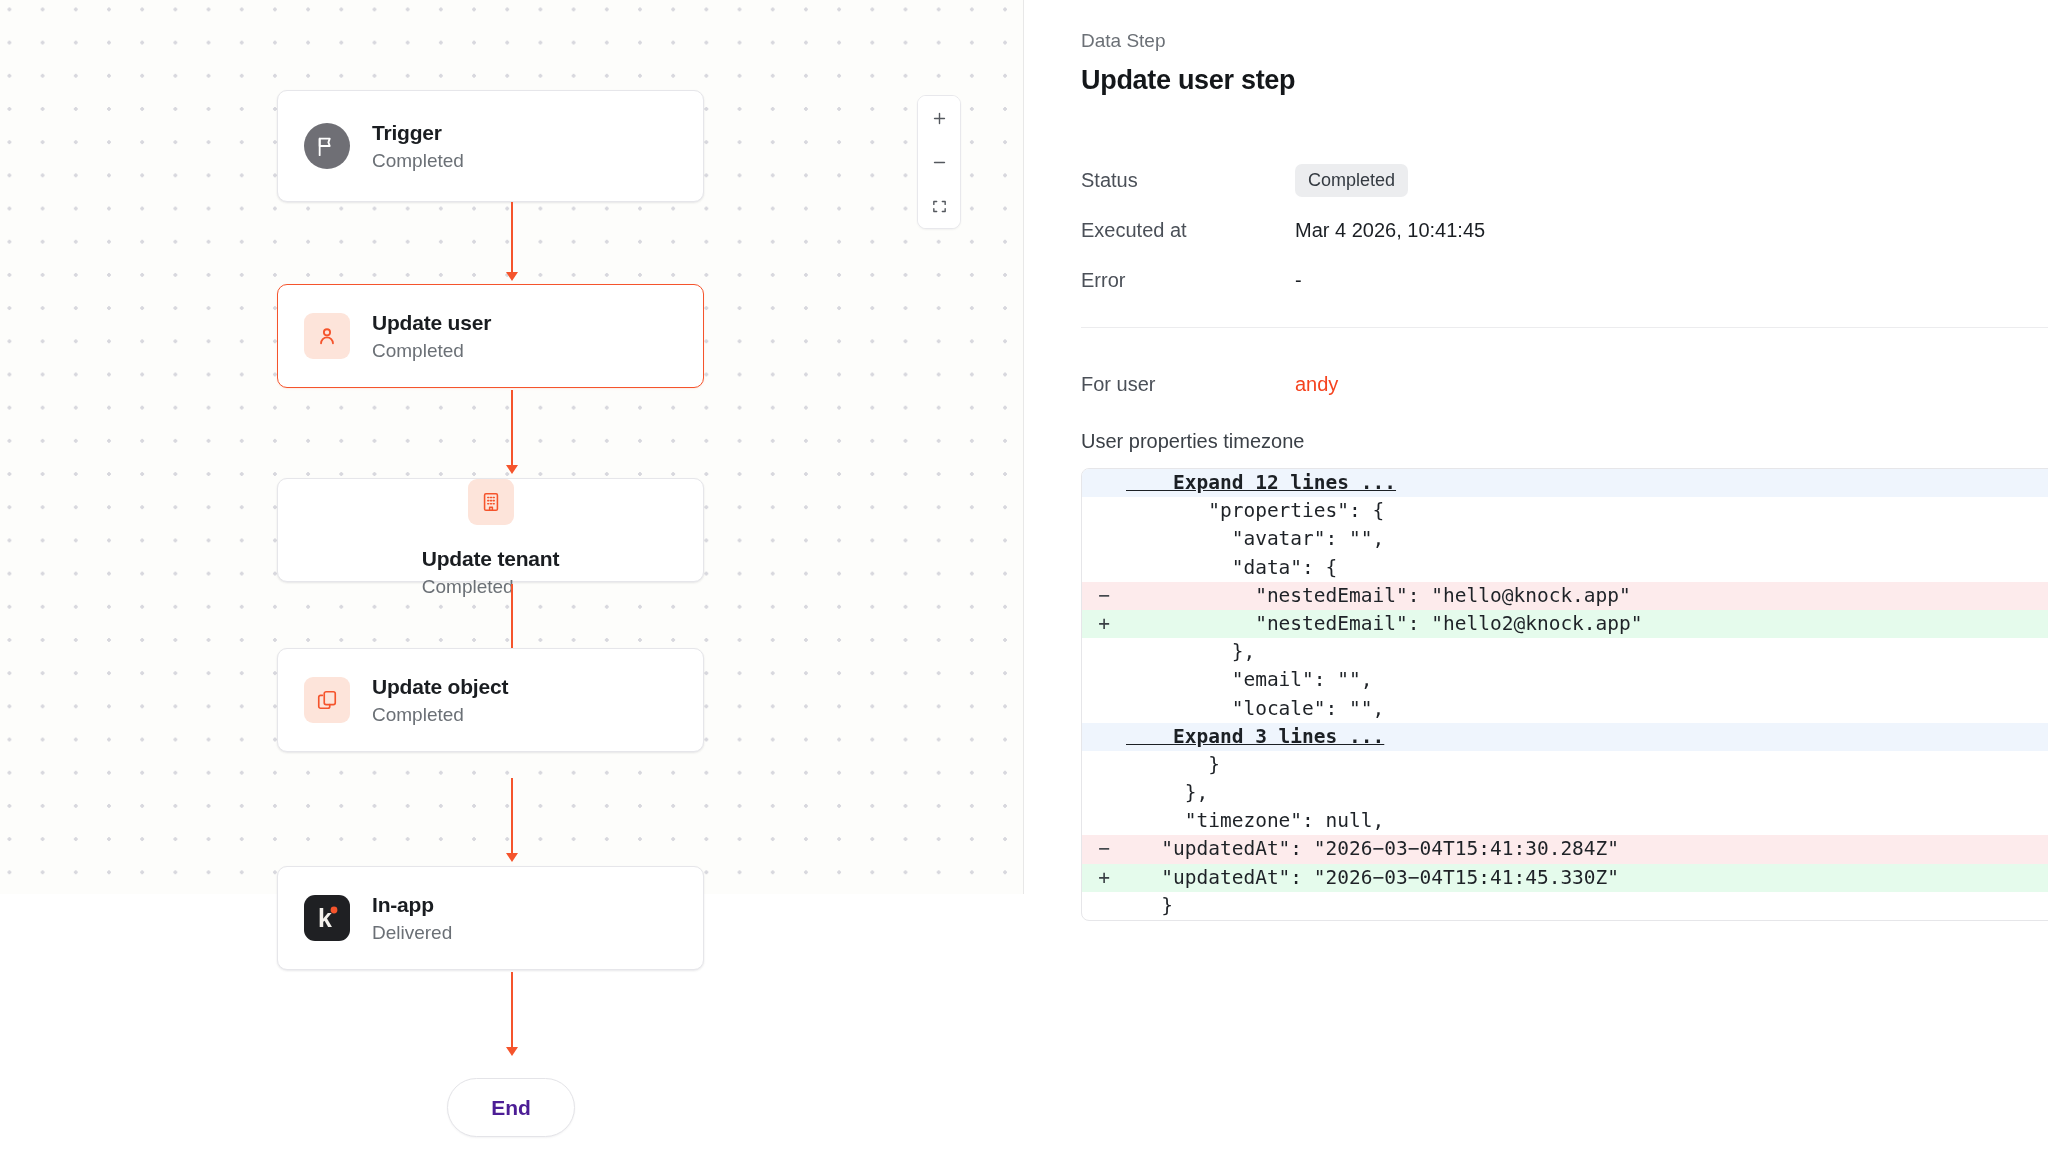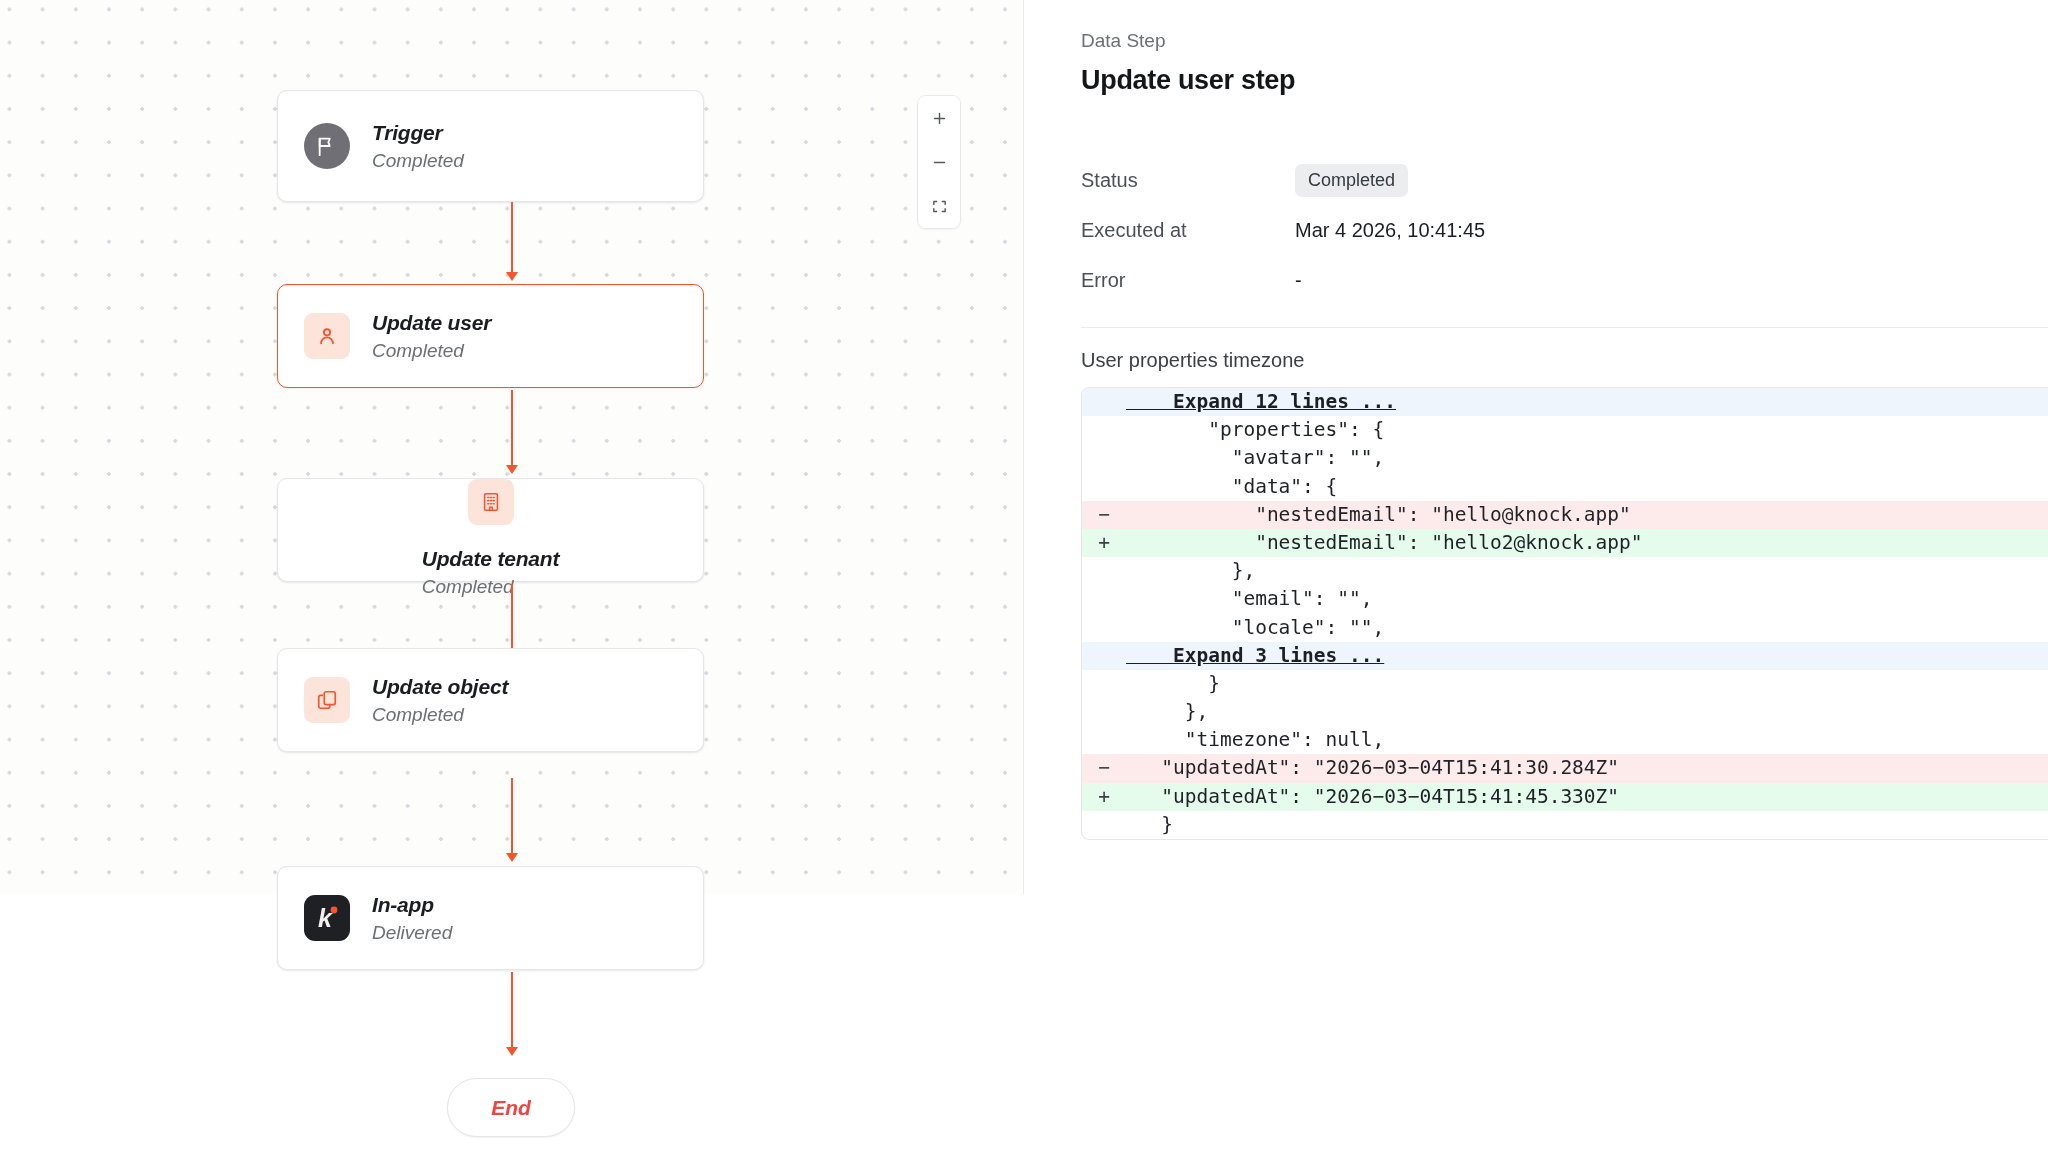--- a/index.html
+++ b/index.html
@@ -14,21 +14,20 @@
   
   .canvas {
     position: relative;
     width: 1024px; height: 894px;
     background-color: #fdfdfb;
     background-image: radial-gradient(#d8d8de 1.6px, transparent 1.7px);
     background-size: 33.2px 33.2px;
     background-position: 26px 26px;
     border-right: 1px solid #e8e8e8;
     flex: 0 0 1024px;
-    font-style: italic;
   }
 
   .flow { position: absolute; left: 0; top: 0; width: 1024px; height: 1174px; }
 
   .node {
     position: absolute;
     left: 277px;
     width: 427px;
     background: #ffffff;
     border: 1px solid #e6e6ea;
@@ -67,21 +66,21 @@
 
   .end-node {
     position: absolute;
     left: 447px; top: 1078px;
     width: 128px; height: 59px;
     background: #ffffff;
     border: 1px solid #e4e4e8;
     border-radius: 32px;
     box-shadow: 0 1px 2px rgba(16,24,40,.05);
     display: flex; align-items: center; justify-content: center;
-    font-size: 21px; font-weight: 700; color: #ef4444;
+    font-size: 21px; font-weight: 700; color: #4c1d95;
   }
 
   .zoom-controls {
     position: absolute; right: 62px; top: 95px;
     width: 44px;
     background: #fff;
     border: 1px solid #e8e8ec;
     border-radius: 9px;
     box-shadow: 0 1px 2px rgba(16,24,40,.05);
     display: flex; flex-direction: column;
@@ -264,20 +263,24 @@
         <div class="meta-value">Mar 4 2026, 10:41:45</div>
       </div>
       <div class="meta-row">
         <div class="meta-label">Error</div>
         <div class="meta-value">-</div>
       </div>
     </div>
 
     <div class="divider"></div>
 
+    <div class="foruser-row">
+      <div class="meta-label">For user</div>
+      <a class="user-link">andy</a>
+    </div>
 
     <div class="section-label">User properties timezone</div>
 
     <div class="diff" id="diff-block">
         <div class="diff-line expand"><span class="diff-gutter"></span><span class="diff-code">    Expand 12 lines ...</span></div>
         <div class="diff-line "><span class="diff-gutter"></span><span class="diff-code">       "properties": {</span></div>
         <div class="diff-line "><span class="diff-gutter"></span><span class="diff-code">         "avatar": "",</span></div>
         <div class="diff-line "><span class="diff-gutter"></span><span class="diff-code">         "data": {</span></div>
         <div class="diff-line del"><span class="diff-gutter">−</span><span class="diff-code">           "nestedEmail": "hello@knock.app"</span></div>
         <div class="diff-line add"><span class="diff-gutter">+</span><span class="diff-code">           "nestedEmail": "hello2@knock.app"</span></div>

